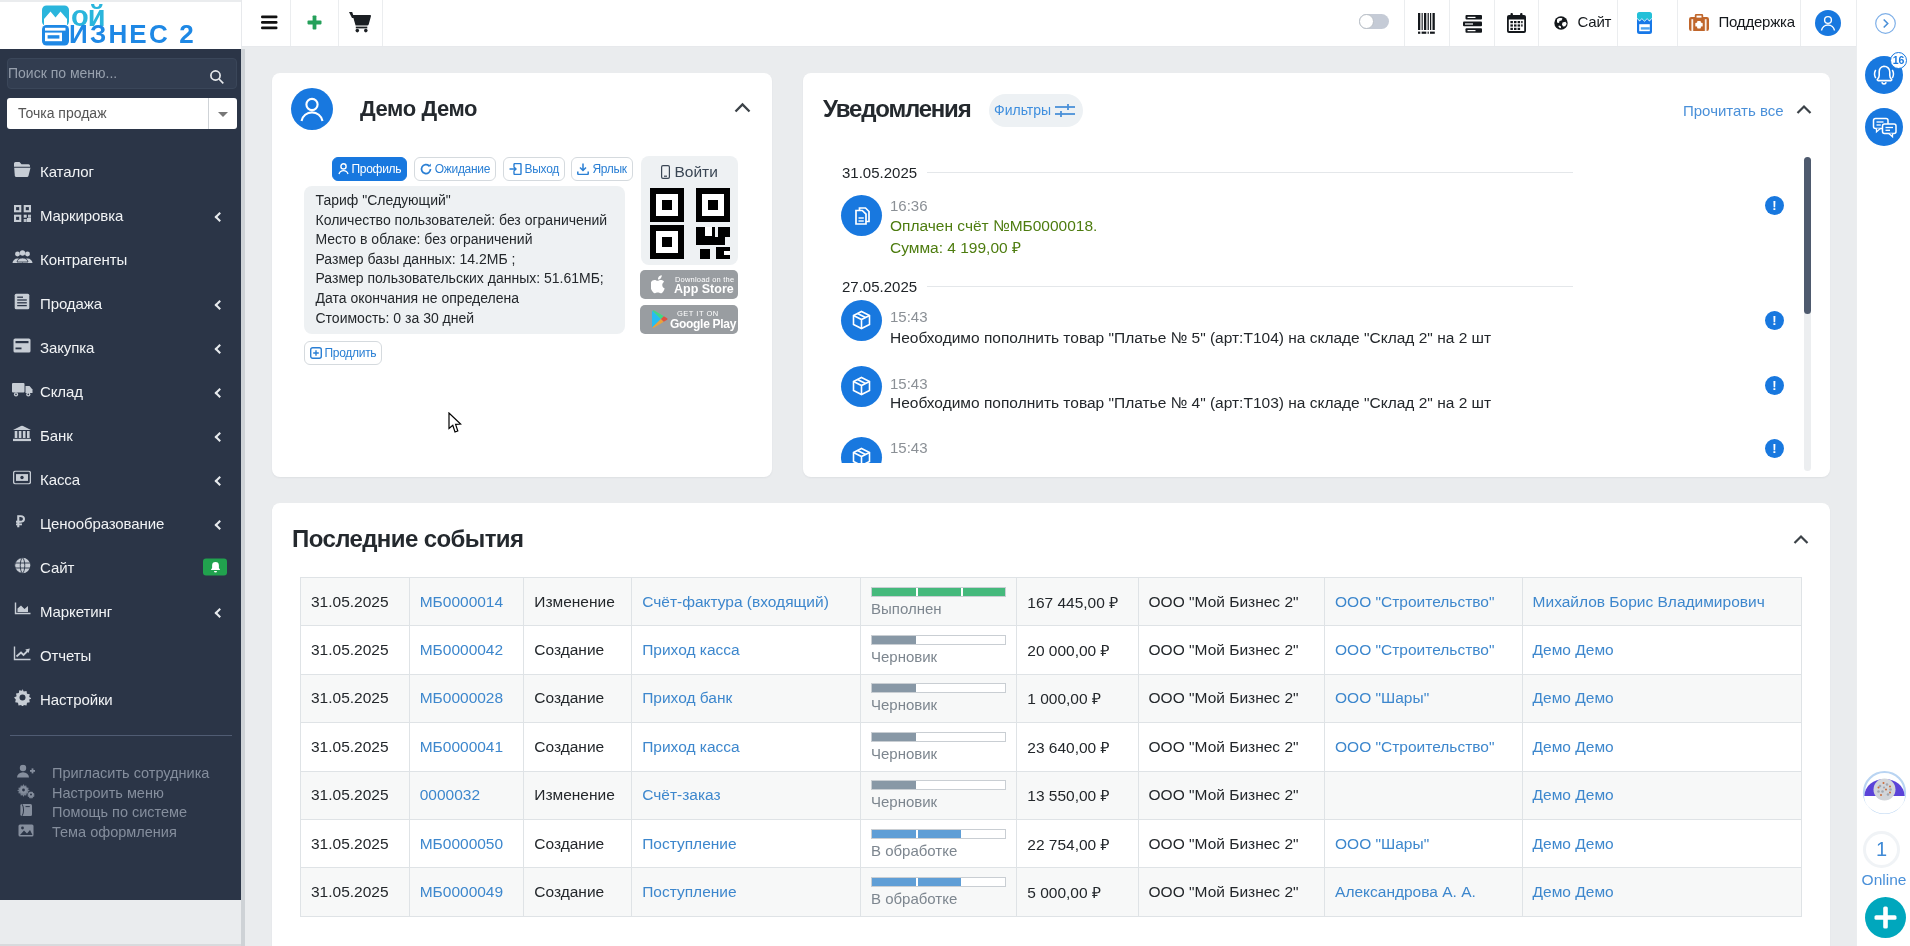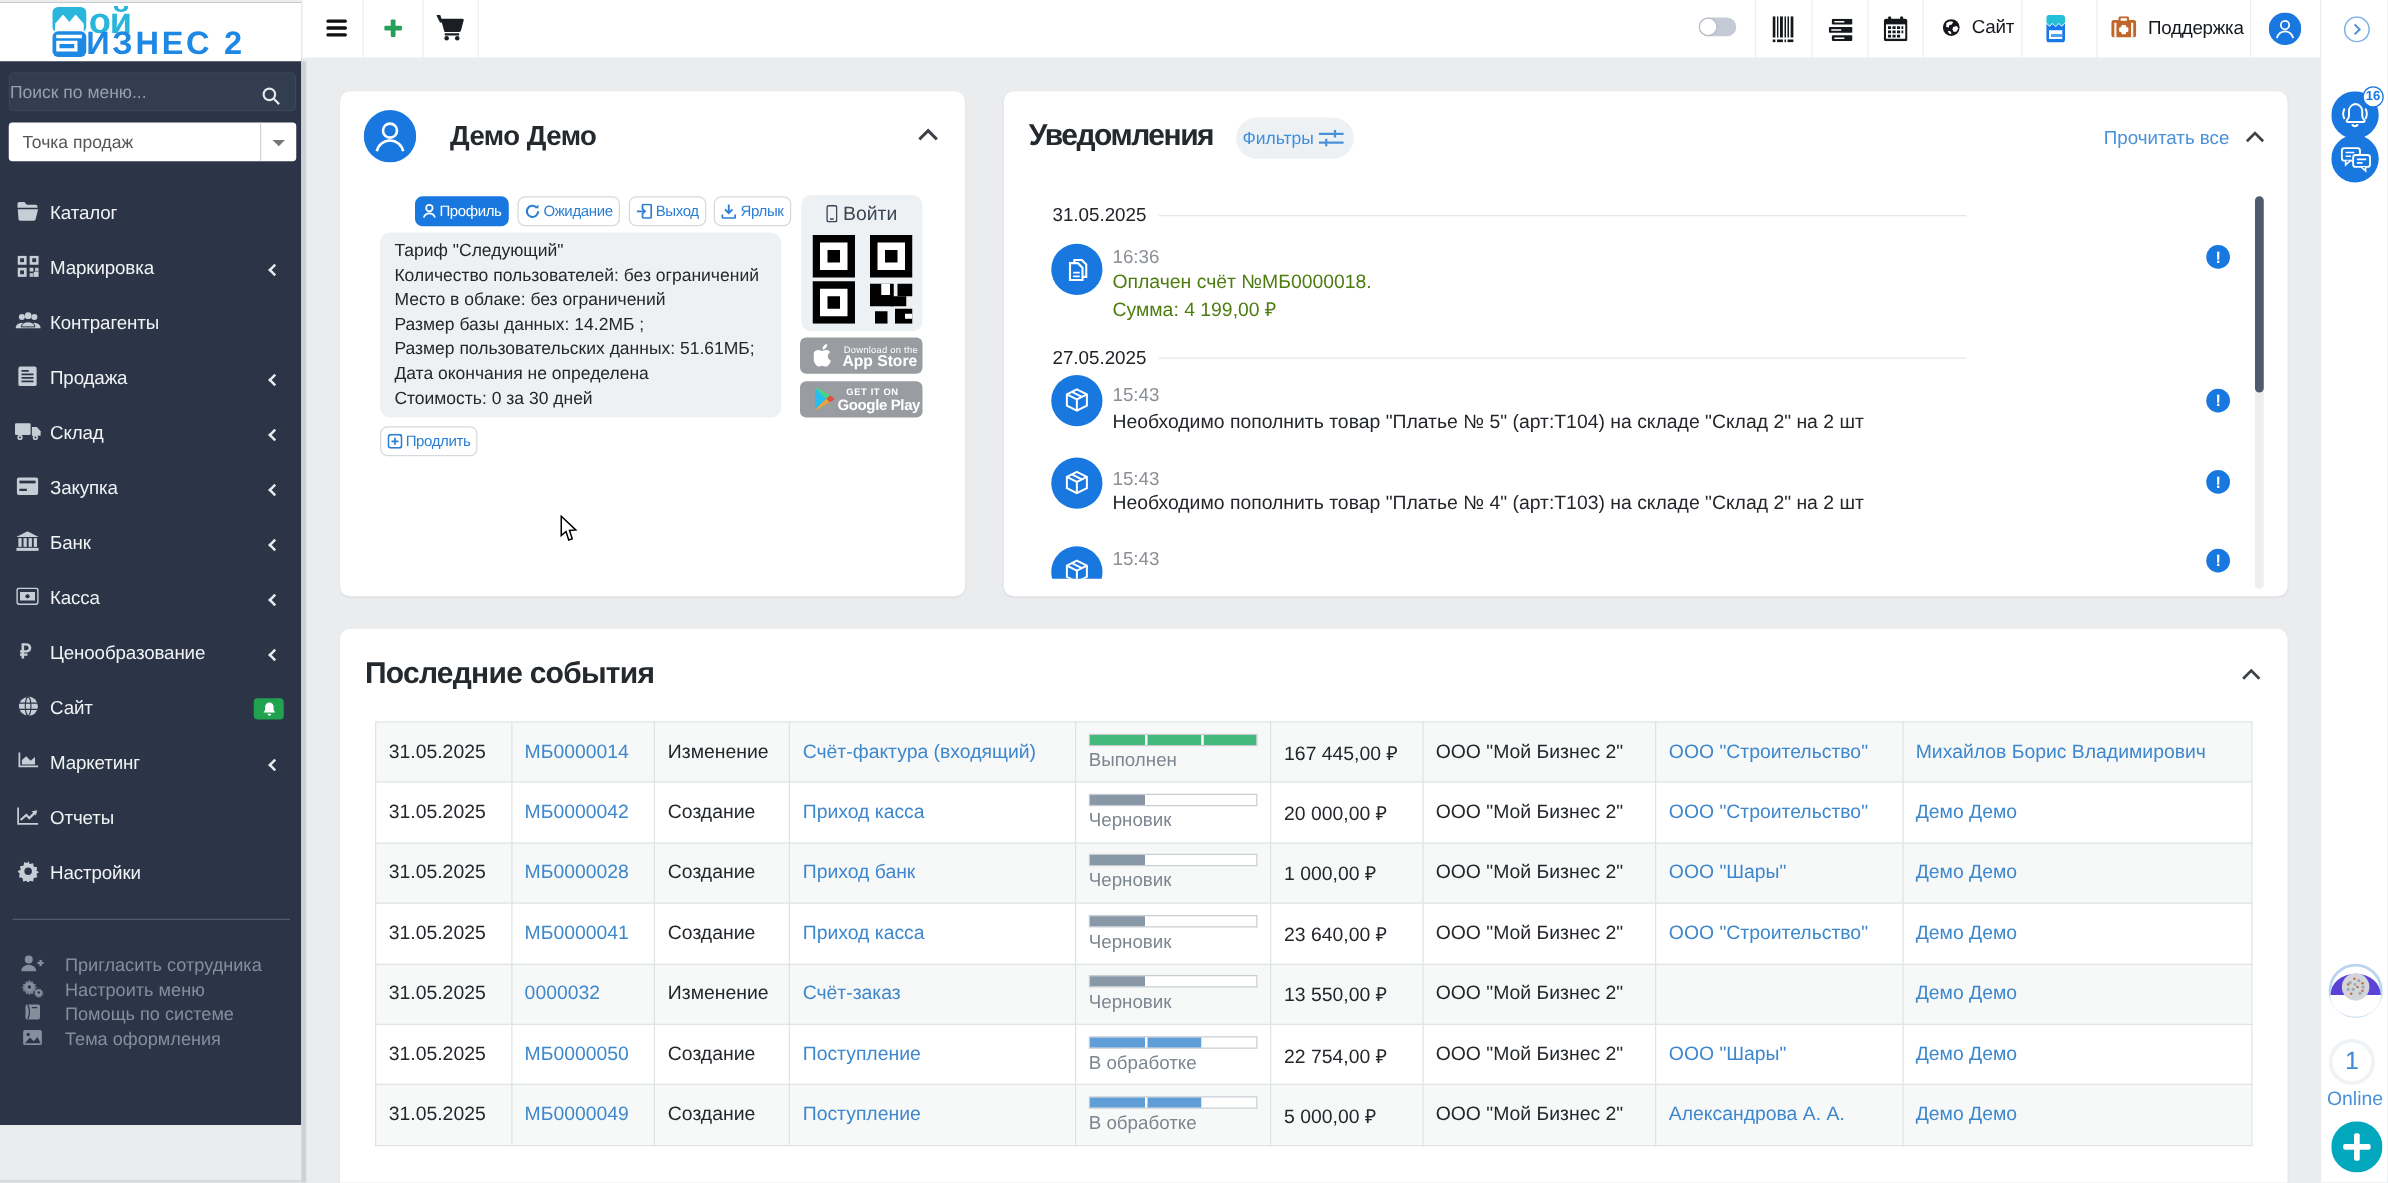--- a/index.html
+++ b/index.html
@@ -153,21 +153,21 @@
       <div style="position:absolute;left:35px;top:5px;font-size:7.5px;letter-spacing:.2px;white-space:nowrap;">Download on the</div>
       <div style="position:absolute;left:34px;top:12px;font-size:12.5px;font-weight:bold;white-space:nowrap;">App Store</div>
     </div>
     <div class="store" style="top:231.5px;">
       <svg width="16" height="18" viewBox="0 0 16 18" style="position:absolute;left:12px;top:5px;">
           <path d="M0.5 0.8 L9 9 L0.5 17.2 A1.3 1.3 0 010 16.2 V1.8 A1.3 1.3 0 01.5 .8Z" fill="#27bdf0"></path>
           <path d="M0.5 0.8 L9 9 L11.8 6.3 L2.2 .6 A1.4 1.4 0 00.5 .8Z" fill="#3ddb84"></path>
           <path d="M9 9 L0.5 17.2 a1.4 1.4 0 001.7 .2 l9.6-5.7Z" fill="#e8a33d"></path>
           <path d="M11.8 6.3 L9 9 l2.8 2.7 3.4-2 a1 1 0 000-1.4Z" fill="#e0513f"></path>
         </svg>
-      <div style="position:absolute;left:37px;top:4.5px;font-size:7.5px;letter-spacing:.5px;white-space:nowrap;font-weight:bold;">GET IT ON</div>
+      <div style="position:absolute;left:37px;top:4.5px;font-size:7.5px;letter-spacing:.5px;white-space:nowrap;">GET IT ON</div>
       <div style="position:absolute;left:30px;top:12.5px;font-size:12px;font-weight:bold;letter-spacing:-0.3px;white-space:nowrap;">Google Play</div>
     </div>
     <svg class="abs" style="left:176px; top:339px;" width="15" height="22" viewBox="0 0 15 22">
         <path d="M1 1 L1 16.5 L4.8 13.2 L7 20 L9.8 19 L7.6 12.4 L12.6 12 Z" fill="#fff" stroke="#000" stroke-width="1.2"></path>
       </svg>
   </div>
   <div class="card" id="card-notif">
     <div class="nf-title">Уведомления</div>
     <div class="nf-filter" style="text-align:left; padding-left:5px; font-size:14px;">Фильтры
       <svg width="20" height="16" viewBox="0 0 20 16" style="position:absolute; right:8px; top:9px;">
@@ -460,40 +460,40 @@
               <line x1="3.2" y1="4.2" x2="9" y2="4.2"></line>
               <line x1="3.2" y1="7" x2="12.8" y2="7"></line>
               <line x1="3.2" y1="9.8" x2="12.8" y2="9.8"></line>
               <line x1="3.2" y1="12.6" x2="12.8" y2="12.6"></line>
             </g>
           </svg></span>
         <span class="lbl">Продажа</span>
         <span class="chev"><span class="chevL"></span></span>
       </div>
     <div class="mi">
+        <span class="ico"><svg width="18" height="15" viewBox="0 0 18 15">
+            <rect x="0.5" y="0.5" width="17" height="14" rx="1.6" fill="#c7cdd5"></rect>
+            <rect x="2.5" y="3" width="13" height="2.2" fill="#2b3547"></rect>
+            <rect x="2.5" y="9.5" width="6" height="1.8" fill="#2b3547"></rect>
+          </svg></span>
+        <span class="lbl">Закупка</span>
+        <span class="chev"><span class="chevL"></span></span>
+      </div>
+    <div class="mi">
         <span class="ico"><svg width="21" height="15" viewBox="0 0 21 15">
             <g fill="#c7cdd5">
               <rect x="0" y="1" width="12.5" height="9.5" rx="1"></rect>
               <path d="M13.5 4 h4 l3 3.4 V11 h-7 Z"></path>
               <circle cx="4" cy="12.4" r="2.1"></circle>
               <circle cx="16.3" cy="12.4" r="2.1"></circle>
             </g>
             <circle cx="4" cy="12.4" r=".8" fill="#2b3547"></circle>
             <circle cx="16.3" cy="12.4" r=".8" fill="#2b3547"></circle>
           </svg></span>
         <span class="lbl">Склад</span>
-        <span class="chev"><span class="chevL"></span></span>
-      </div>
-    <div class="mi">
-        <span class="ico"><svg width="18" height="15" viewBox="0 0 18 15">
-            <rect x="0.5" y="0.5" width="17" height="14" rx="1.6" fill="#c7cdd5"></rect>
-            <rect x="2.5" y="3" width="13" height="2.2" fill="#2b3547"></rect>
-            <rect x="2.5" y="9.5" width="6" height="1.8" fill="#2b3547"></rect>
-          </svg></span>
-        <span class="lbl">Закупка</span>
         <span class="chev"><span class="chevL"></span></span>
       </div>
     <div class="mi">
         <span class="ico"><svg width="18" height="16" viewBox="0 0 18 16">
             <g fill="#c7cdd5">
               <path d="M9 0 L18 4.5 H0 Z"></path>
               <rect x="1.7" y="5.5" width="2.6" height="7"></rect>
               <rect x="5.8" y="5.5" width="2.6" height="7"></rect>
               <rect x="9.9" y="5.5" width="2.6" height="7"></rect>
               <rect x="14" y="5.5" width="2.6" height="7"></rect>
@@ -749,21 +749,21 @@
 </div>
 <div id="rail">
 
   <div class="abs" style="left:18px; top:13px;">
     <svg width="21" height="21" viewBox="0 0 21 21">
         <circle cx="10.5" cy="10.5" r="9.8" fill="#fff" stroke="#7fb0e8" stroke-width="1.2"></circle>
         <path d="M8.7 6.5 L12.7 10.5 L8.7 14.5" fill="none" stroke="#4a90d9" stroke-width="1.6"></path>
       </svg>
   </div>
 
-  <div class="abs" style="left:8px; top:73px;">
+  <div class="abs" style="left:8px; top:56px;">
     <svg width="40" height="40" viewBox="0 0 40 40">
         <circle cx="19" cy="19" r="19" fill="#1878df"></circle>
       <path d="M19 10.2 a5.8 5.8 0 015.8 5.8 v3.6 c0 1.6 .7 2.6 1.6 3.4 a.9 .9 0 01-.6 1.6 H13.2 a.9 .9 0 01-.6-1.6 c.9-.8 1.6-1.8 1.6-3.4 v-3.6 A5.8 5.8 0 0119 10.2 Z" fill="none" stroke="#fff" stroke-width="1.6"></path>
       <path d="M16.8 26.3 a2.3 2.3 0 004.4 0" fill="none" stroke="#fff" stroke-width="1.6"></path>
       <path d="M10.7 13.8 a8.6 8.6 0 000 8.4 M27.3 13.8 a8.6 8.6 0 010 8.4" fill="none" stroke="#fff" stroke-width="1.5"></path>
     </svg>
     <div class="abs" style="left:25px; top:-4px; width:17px; height:17px; background:#fff; border:1.4px solid #1878df; border-radius:50%; text-align:center; line-height:15px; font-size:10.5px; color:#1878df; font-weight:bold;">16</div>
   </div>
 
   <div class="abs" style="left:8px; top:108px;">

